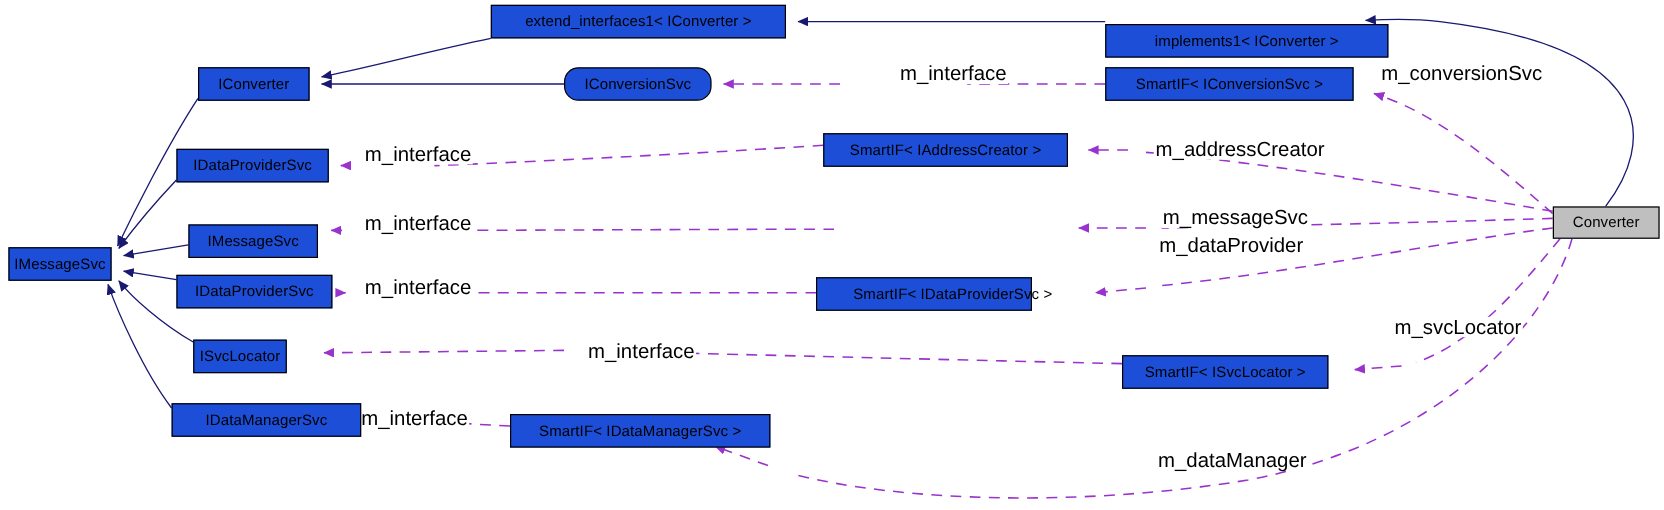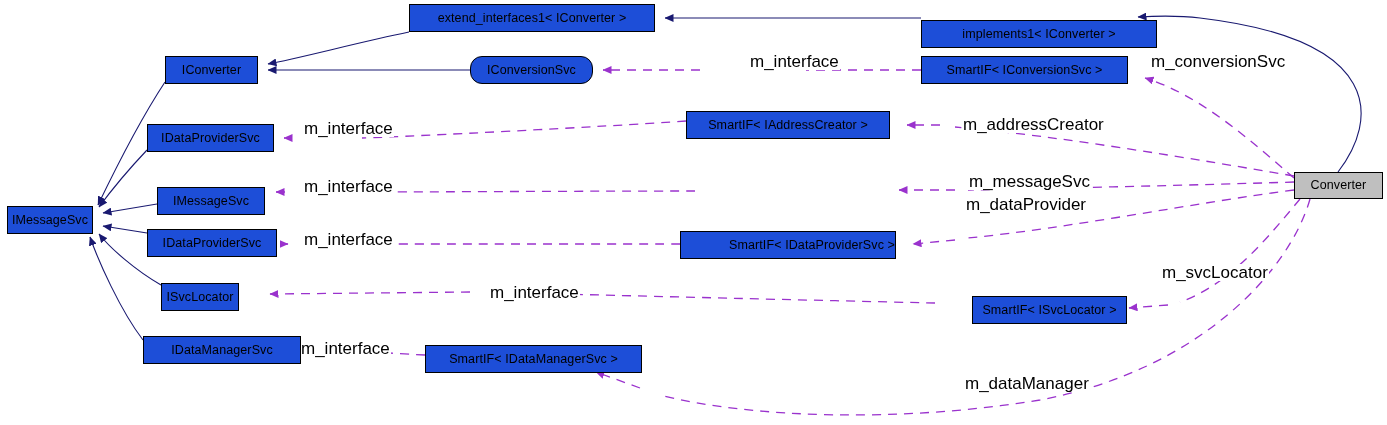--- a/index.html
+++ b/index.html
@@ -121,23 +121,23 @@
   <div class="node" style="left:7px;    top:206px; width:86px;  height:28px;">IMessageSvc</div>
   <div class="node" style="left:165px;  top:56px;  width:93px;  height:28px;">IConverter</div>
   <div class="node" style="left:147px;  top:124px; width:127px; height:28px;">IDataProviderSvc</div>
   <div class="node" style="left:157px;  top:187px; width:108px; height:28px;">IMessageSvc</div>
   <div class="node" style="left:147px;  top:229px; width:130px; height:28px;">IDataProviderSvc</div>
   <div class="node" style="left:161px;  top:283px; width:78px;  height:28px;">ISvcLocator</div>
   <div class="node" style="left:143px;  top:336px; width:158px; height:28px;">IDataManagerSvc</div>
   <div class="node" style="left:409px;  top:4px;   width:246px; height:28px;">extend_interfaces1&lt; IConverter &gt;</div>
   <div class="node" style="left:470px;  top:56px;  width:123px; height:28px;border-radius:12px;">IConversionSvc</div>
   <div class="node" style="left:686px;  top:111px; width:204px; height:28px;">SmartIF&lt; IAddressCreator &gt;</div>
-  <div class="node" style="left:680px; top:231px; width:216px; height:28px;padding-left:48px;">SmartIF&lt; IDataProviderSvc &gt;</div>
+  <div class="node" style="left:680px; top:231px; width:180px; height:28px;padding-left:48px;">SmartIF&lt; IDataProviderSvc &gt;</div>
   <div class="node" style="left:425px; top:345px; width:217px; height:28px;">SmartIF&lt; IDataManagerSvc &gt;</div>
-  <div class="node" style="left:935px;  top:296px; width:155px; height:28px;margin-left:37px;">SmartIF&lt; ISvcLocator &gt;</div>
+  <div class="node" style="left:935px;  top:296px; width:172px; height:28px;">SmartIF&lt; ISvcLocator &gt;</div>
   <div class="node" style="left:921px;  top:20px;   width:236px; height:28px;">implements1&lt; IConverter &gt;</div>
   <div class="node" style="left:921px;  top:56px;  width:207px; height:28px;">SmartIF&lt; IConversionSvc &gt;</div>
   <div class="node highlight" style="left:1294px; top:172px; width:89px;  height:27px;">Converter</div>
 
   <div class="edge-label" style="left:749px;  top:53px;">m_interface</div>
   <div class="edge-label" style="left:1150px; top:53px;">m_conversionSvc</div>
   <div class="edge-label" style="left:303px;  top:120px;">m_interface</div>
   <div class="edge-label" style="left:962px;  top:116px;">m_addressCreator</div>
   <div class="edge-label" style="left:303px;  top:178px;">m_interface</div>
   <div class="edge-label" style="left:968px;  top:173px;">m_messageSvc</div>

